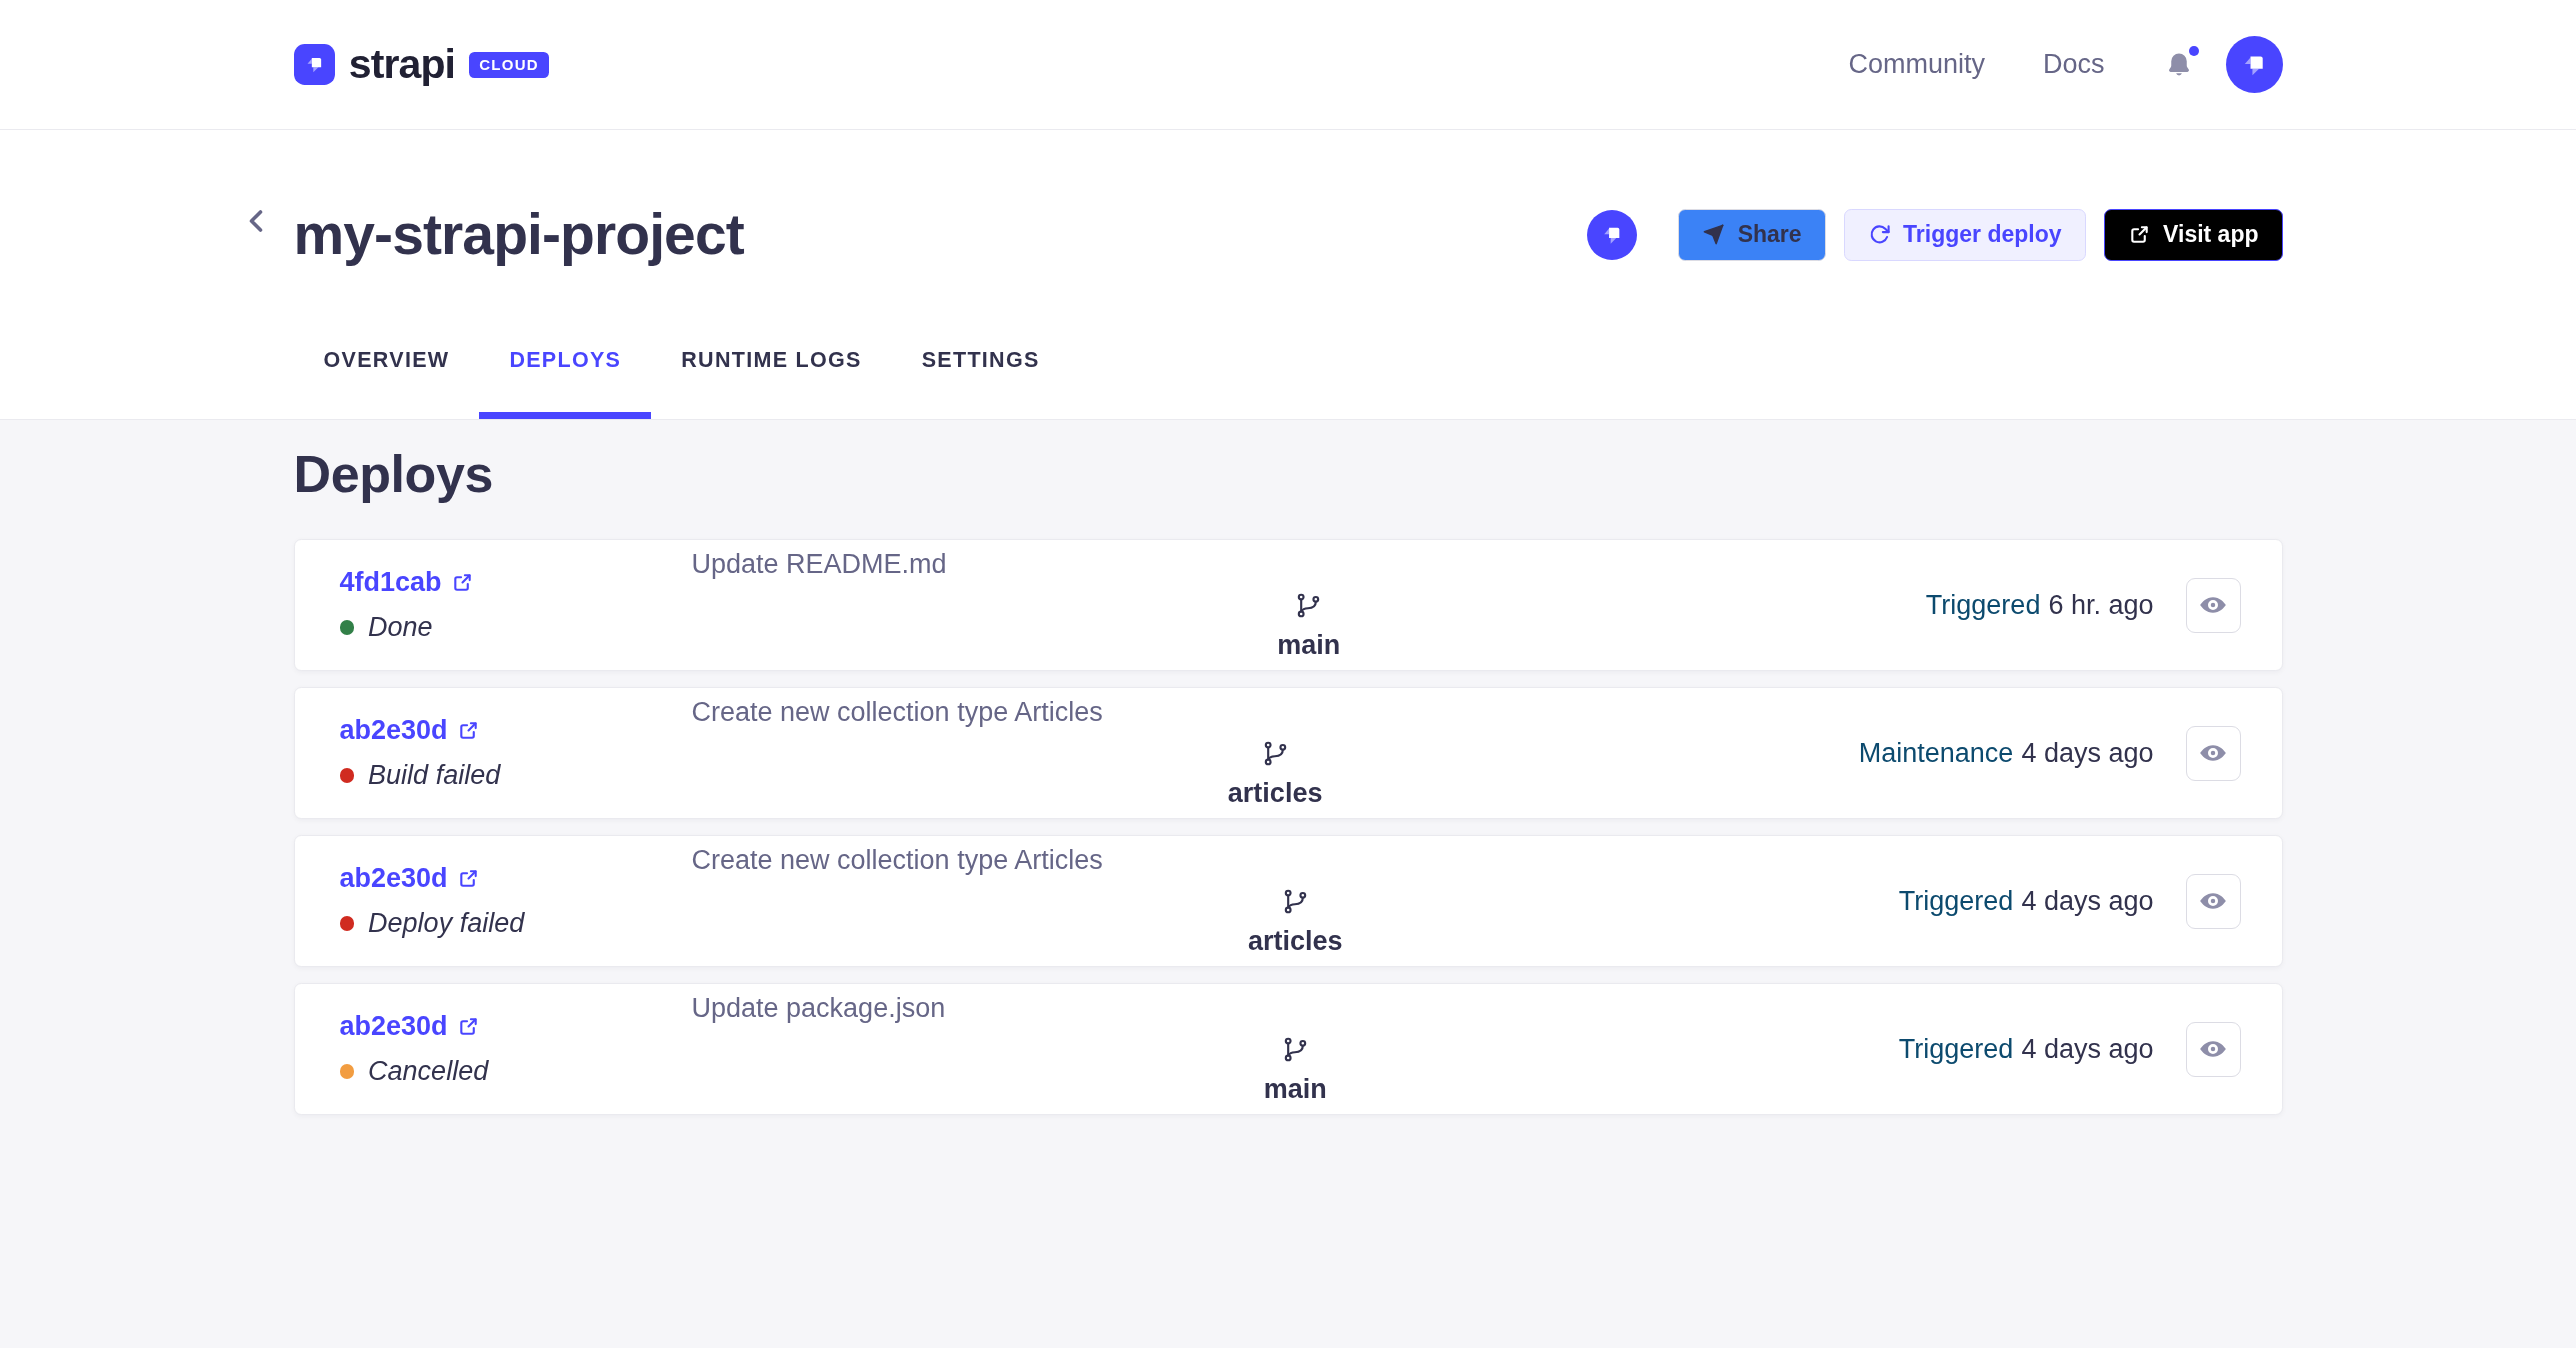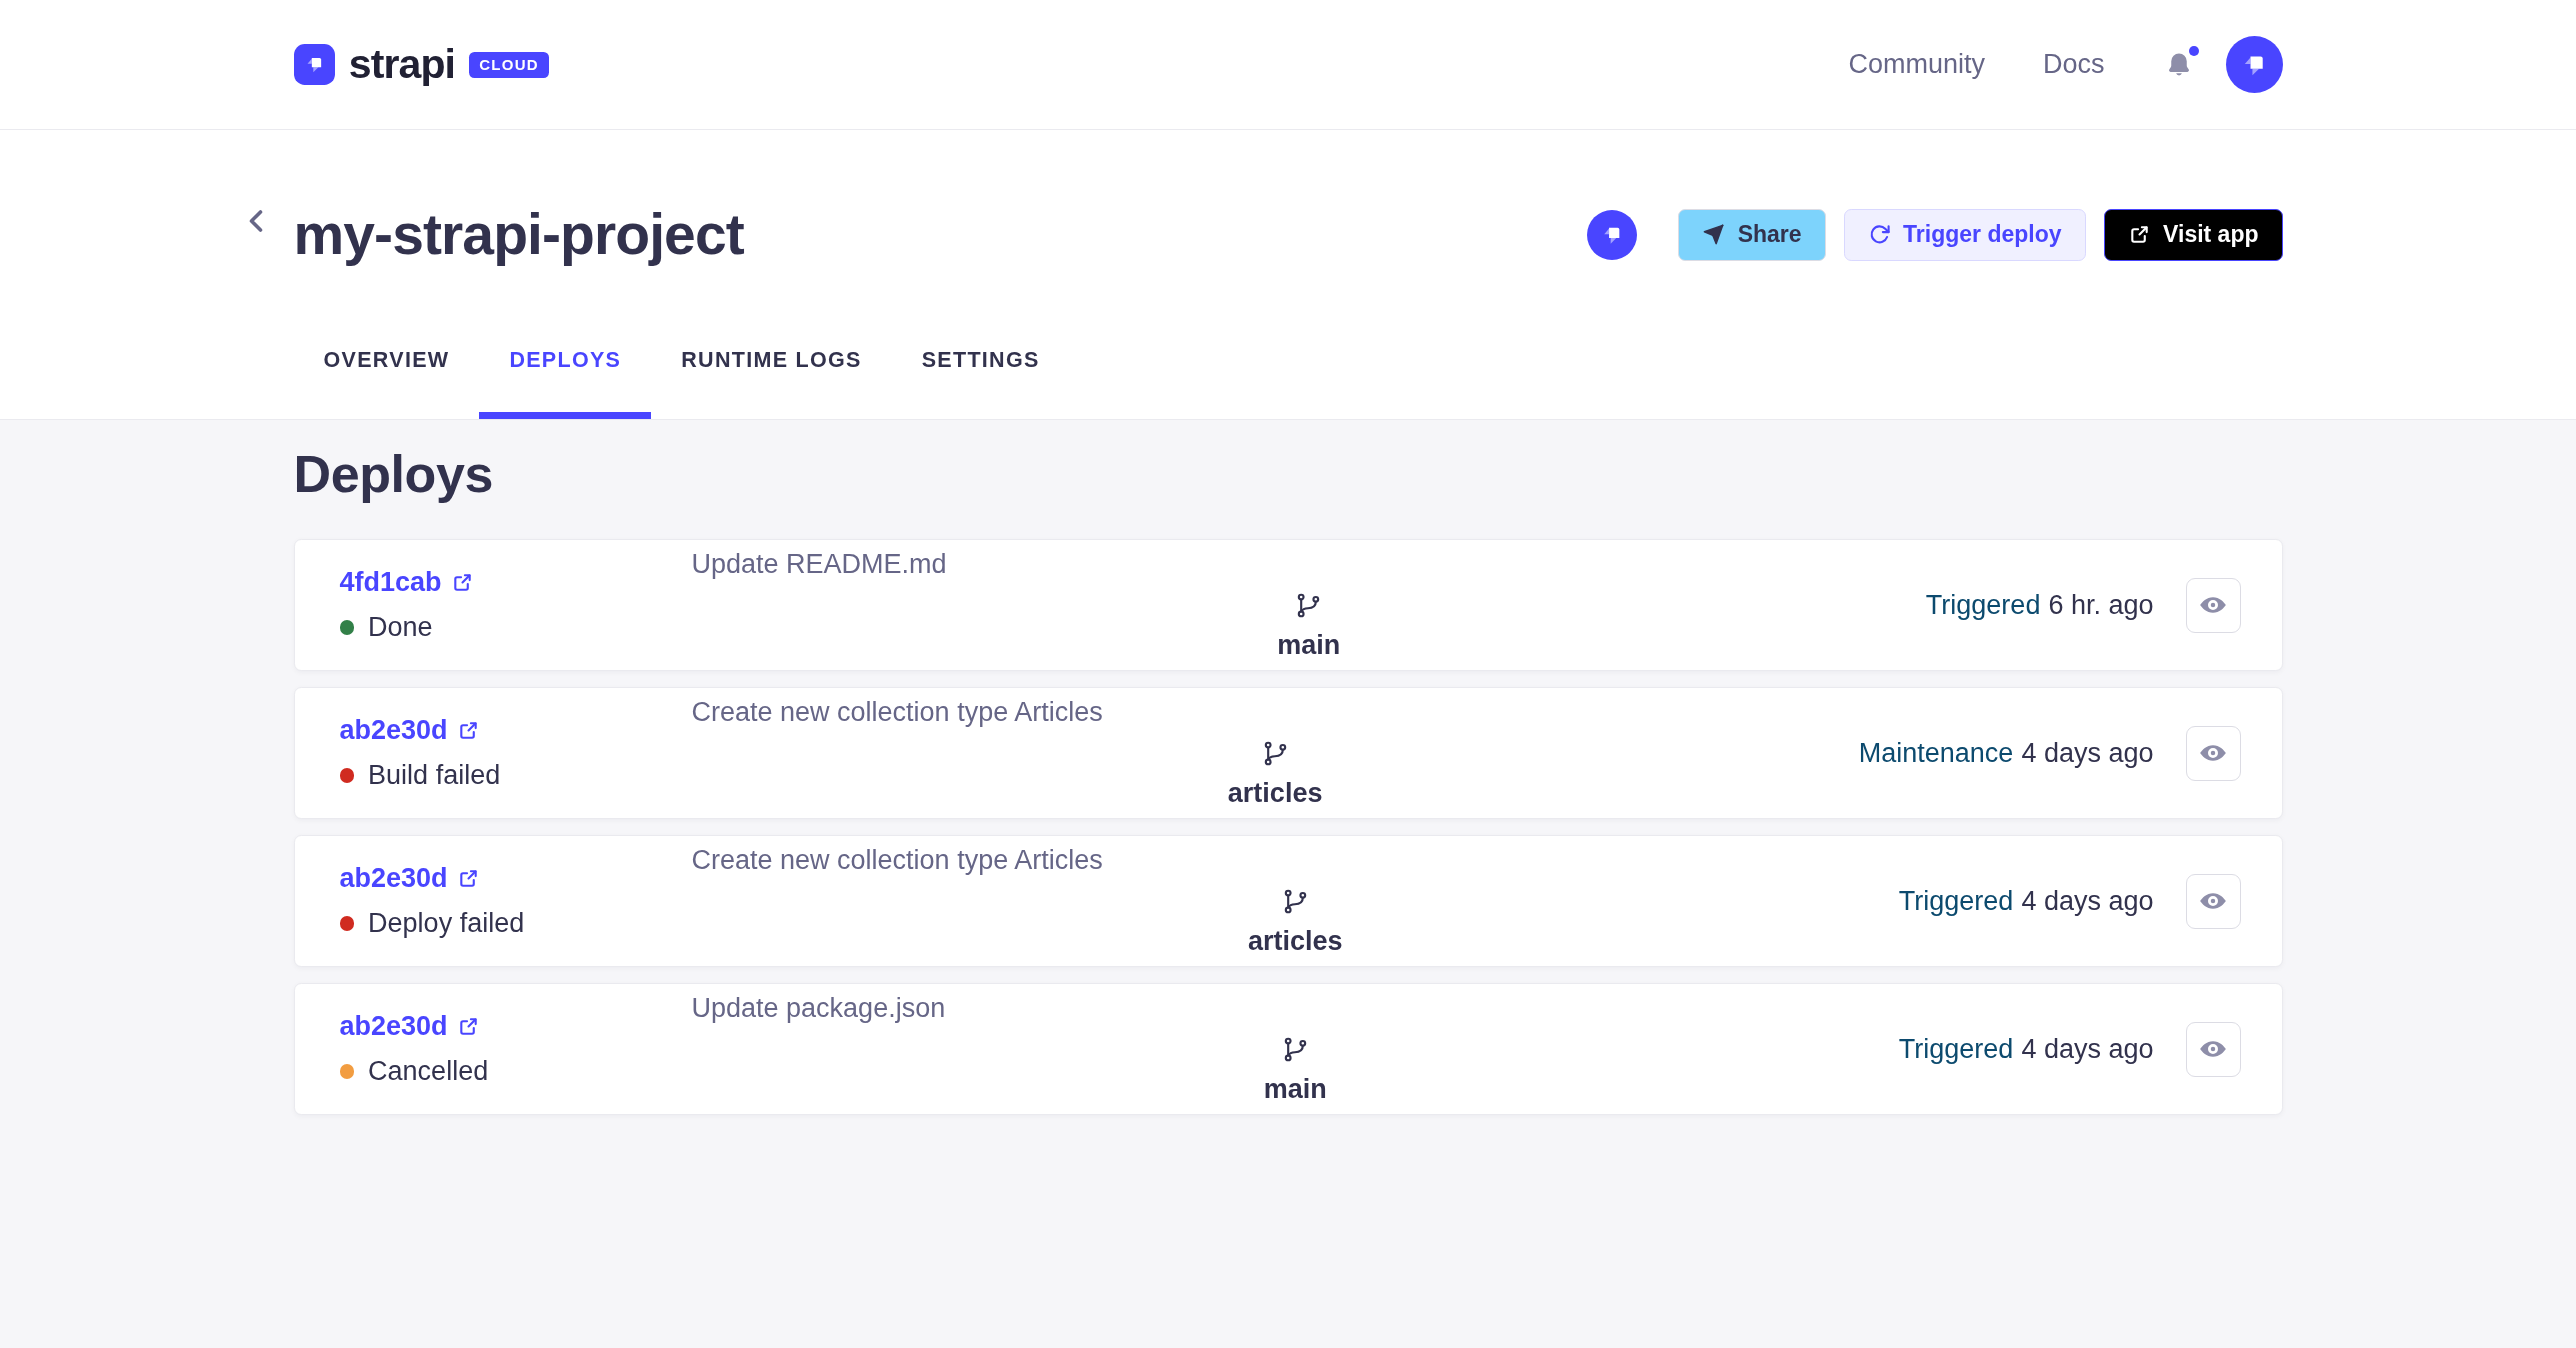--- a/index.html
+++ b/index.html
@@ -35,39 +35,39 @@
   .title-row { display:flex; align-items:center; justify-content:space-between; height:63px; }
   .back-btn { position:absolute; left:-57px; top:-1.8px; width:39px; height:39px; background:none; border:none; cursor:pointer; display:flex; align-items:center; justify-content:center; }
   .back-btn svg { width:36px; height:36px; }
   .title-left { position:relative; display:flex; align-items:center; }
   .page-title { font-size:57px; font-weight:700; color:#32324d; letter-spacing:-0.9px; line-height:63px; }
   .title-actions { display:flex; align-items:center; }
   .avatar.hero-avatar { width:50px; height:50px; margin-right:23px; }
   .avatar.hero-avatar svg { width:32px; height:32px; }
   .btn { height:52px; display:inline-flex; align-items:center; gap:12.5px; padding:0 23px; border-radius:7.2px; font-size:23px; font-weight:600; border:1.8px solid transparent; cursor:pointer; font-family:inherit; margin-left:18px; }
   .btn svg { width:23px; height:23px; }
-  .btn-share { background:#7dd3fc; border-color:#dcdce4; color:#32324d;text-align:center; }
+  .btn-share { background:#3b82f6; border-color:#dcdce4; color:#32324d;text-align:center; }
   .btn-trigger { background:#f0f0ff; border-color:#d9d8ff; color:#4945ff; }
   .btn-visit { background:#000000; border-color:#4945ff; color:#ffffff; }
 
   
   .tabs { display:flex; margin-top:43px; }
   .tab { height:110px; display:flex; align-items:center; padding:0 30px; font-size:21.5px; font-weight:700; letter-spacing:1.3px; color:#32324d; background:transparent; border:none; border-bottom:7.2px solid transparent; cursor:pointer; font-family:inherit; }
   .tab.active { color:#4945ff; border-bottom-color:#4945ff; }
 
   
   main { padding-top:27px; }
   .section-heading { font-size:52px; line-height:54px; font-weight:700; color:#32324d; margin-bottom:38px; letter-spacing:-0.4px; }
   .deploy-list { list-style:none; display:flex; flex-direction:column; gap:16px; }
   .card { background:#ffffff; border:1.8px solid #eaeaef; border-radius:7.2px; height:132px; display:flex; align-items:center; padding:0 41px 0 45px; box-shadow:0 1.8px 5.4px rgba(33,33,52,0.04); }
   .col-left { width:352px; flex-shrink:0; }
   .commit-row { display:flex; align-items:center; gap:9px; }
   .commit-link { font-size:27px; font-weight:700; color:#4945ff; text-decoration:none; cursor:pointer; }
   .commit-row svg { width:23px; height:23px; }
-  .status-row { display:flex; align-items:center; gap:14.3px; margin-top:14.3px; }
+  .status-row { display:flex; align-items:center; gap:14.3px; margin-top:14.3px;font-style:italic; }
   .dot { width:14.3px; height:14.3px; border-radius:50%; flex-shrink:0; }
   .status-text { font-size:27px; color:#32324d; }
   .col-mid { flex:1; }
   .msg { font-size:27px; color:#666687; }
   .branch-row { display:flex; align-items:center; gap:10.7px; margin-top:12.5px;flex-direction:column; }
   .branch-row svg { width:27px; height:27px; }
   .branch { font-size:27px; font-weight:600; color:#32324d; }
   .col-right { display:flex; align-items:center; }
   .trigger-label { font-size:27px; color:#0c4a6e; }
   .trigger-time { font-size:27px; color:#32324d; margin-left:8px; }

